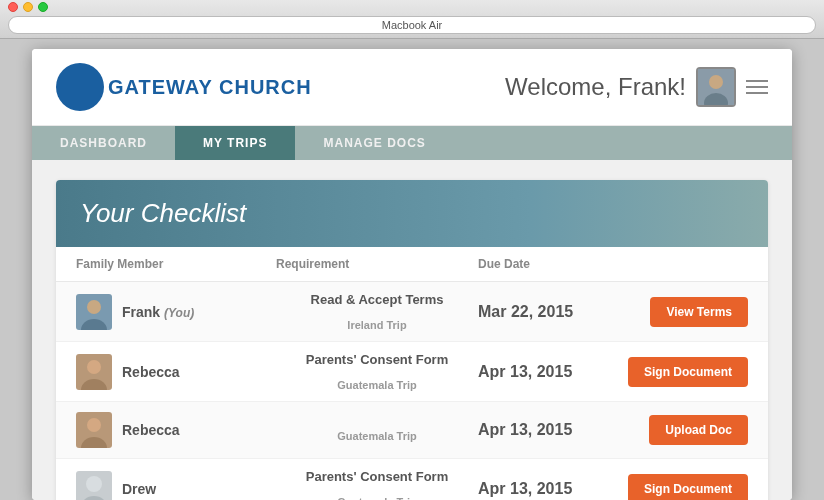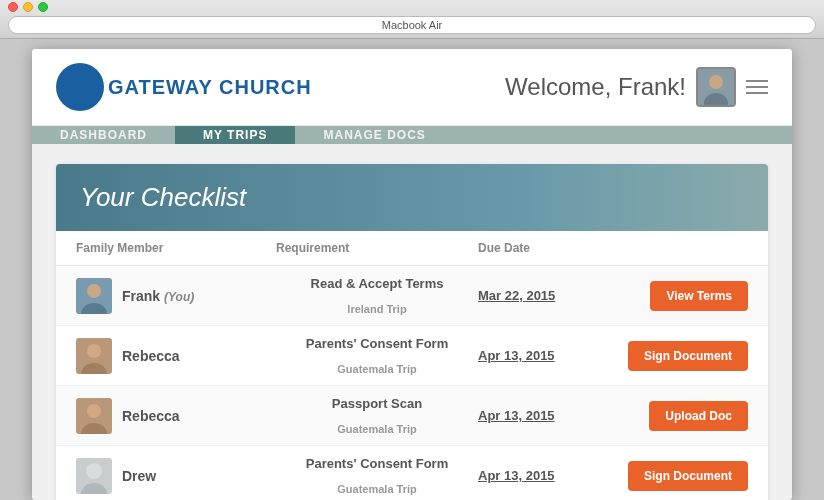--- a/index.html
+++ b/index.html
@@ -108,21 +108,21 @@
     .hamburger-line {
       width: 22px; height: 2px; background: #888;
     }
 
     
     .site-nav {
       display: flex;
       background: #9db3b0;
     }
     .nav-item {
-      padding: 2px 28px;
+      padding: 10px 28px;
       font-size: 12px;
       font-weight: 600;
       letter-spacing: 1px;
       color: #f0f0f0;
       cursor: pointer;
       text-transform: uppercase;
     }
     .nav-item.active {
       background: #4a7a7a;
       color: white;
@@ -210,23 +210,22 @@
       color: #555;
     }
     .req-subtitle {
       font-size: 11px;
       color: #999;
       margin-top: 12px;
     }
 
     .due-cell {
       width: 140px;
-      font-size: 13px;
-      color: #555;
-      text-decoration: underline;
+      font-size: 16px;
+      color: #555;
     }
 
     .action-cell {
       width: 130px;
       display: flex;
       justify-content: flex-end;
     }
 
     .btn-action {
       padding: 8px 16px;
@@ -351,21 +350,20 @@
             <div class="member-avatar">
               <svg class="avatar-svg" viewBox="0 0 36 36" xmlns="http://www.w3.org/2000/svg">
                 <rect width="36" height="36" fill="#b89878"></rect>
                 <circle cx="18" cy="13" r="7" fill="#d4a882"></circle>
                 <ellipse cx="18" cy="36" rx="13" ry="11" fill="#a08060"></ellipse>
               </svg>
             </div>
             <span class="member-name">Rebecca</span>
           </div>
           <div class="requirement-cell col-requirement">
-            <div class="req-title">Passport Scan</div>
             <div class="req-subtitle">Guatemala Trip</div>
           </div>
           <div class="due-cell col-due">Apr 13, 2015</div>
           <div class="action-cell col-action">
             <button class="btn-action btn-orange">Upload Doc</button>
           </div>
         </div>
 
         <div class="table-row">
           <div class="member-cell col-member">

